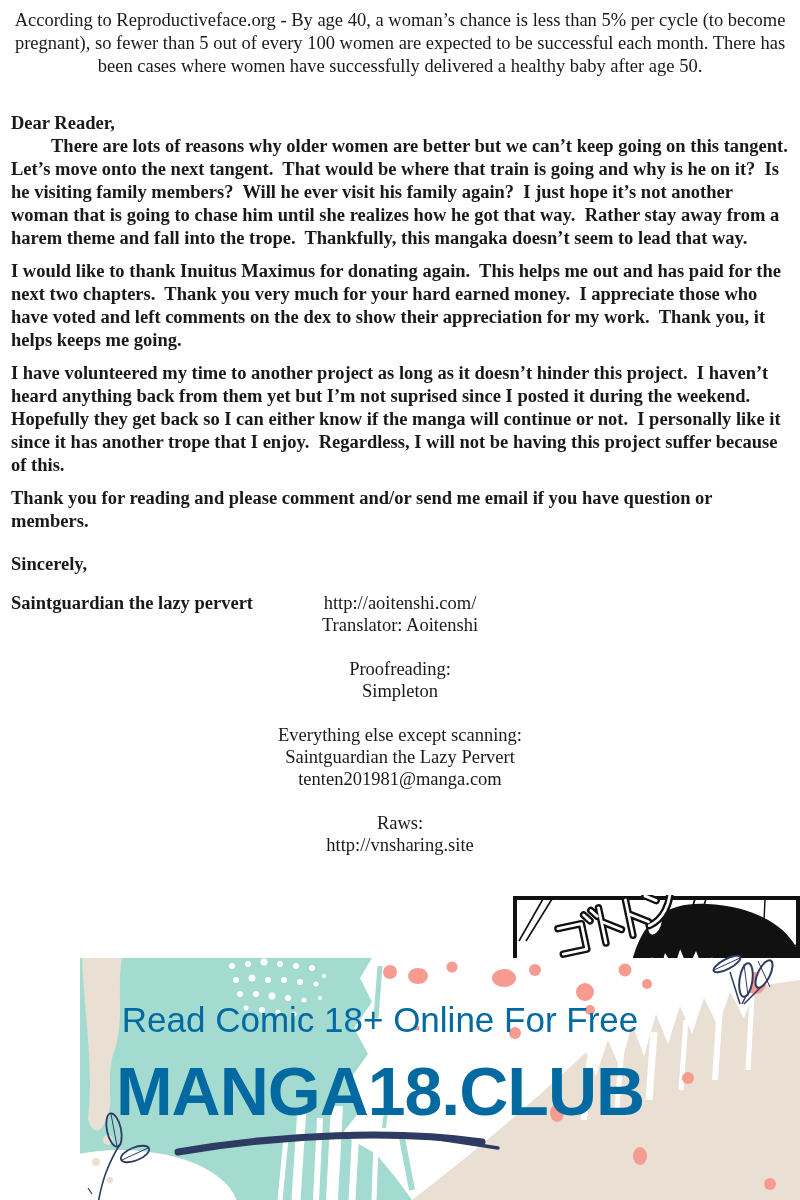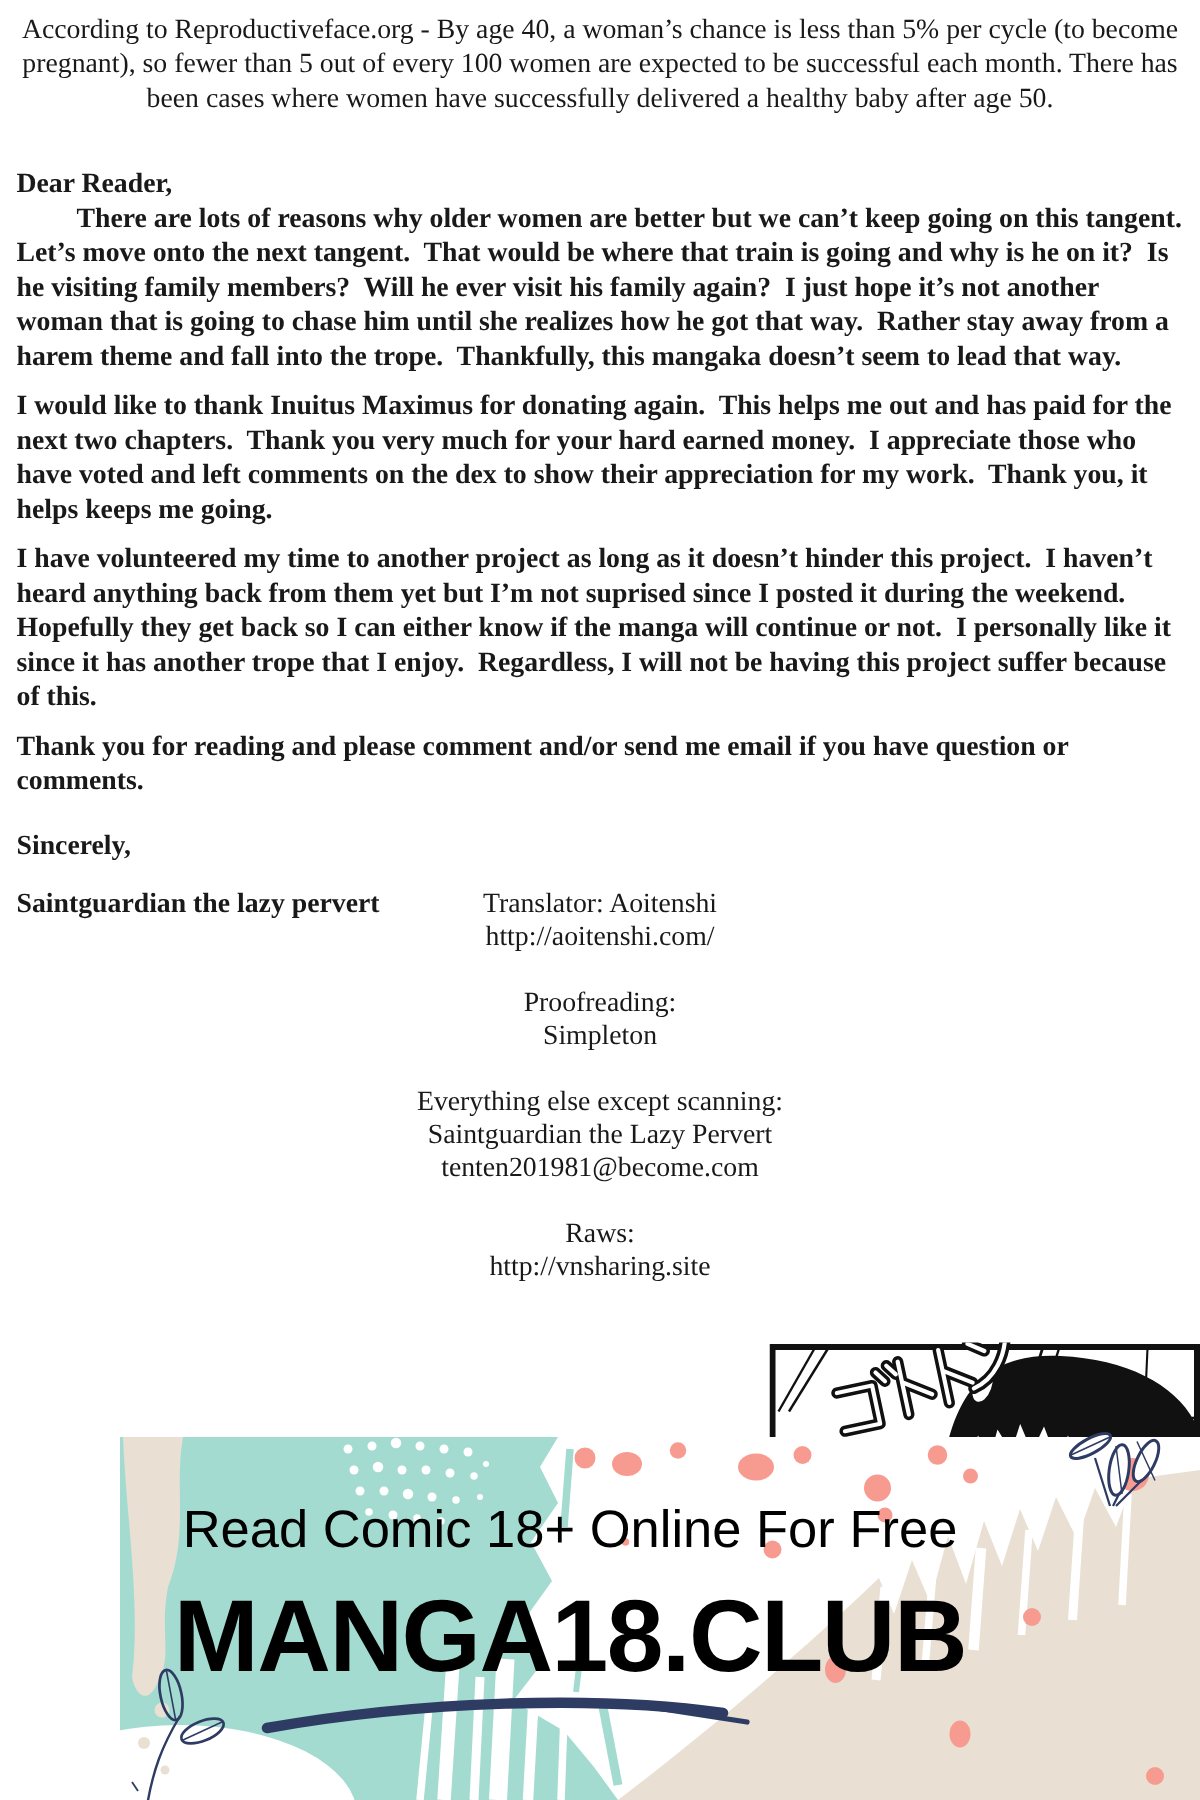--- a/index.html
+++ b/index.html
@@ -20,58 +20,58 @@
   .credits{position:absolute;top:592px;left:0;width:100%;text-align:center;
            font-size:18.5px;line-height:22px;}
   .credit-group{margin:0 0 22px 0;}
   
   .panel{position:absolute;left:513px;top:895px;width:287px;height:80px;}
   .panel svg{display:block;}
   
   .banner{position:absolute;left:80px;top:958px;width:720px;height:242px;}
   .banner-svg{position:absolute;left:0;top:0;width:720px;height:242px;overflow:visible;}
   .banner-text{position:absolute;left:0;width:600px;text-align:center;
-               font-family:"Liberation Sans",sans-serif;color:#000000;}
+               font-family:"Liberation Sans",sans-serif;color:#0369a1;}
   .tagline{top:42px;font-size:35px;font-weight:500;}
   .sitename{top:94px;font-size:68px;font-weight:800;letter-spacing:-1px;}
 </style>
 </head>
 <body>
 
 <div class="page">
 
   <div class="intro">
     <div class="intro-line">According to Reproductiveface.org - By age 40, a woman’s chance is less than 5% per cycle (to become</div>
     <div class="intro-line">pregnant), so fewer than 5 out of every 100 women are expected to be successful each month. There has</div>
     <div class="intro-line">been cases where women have successfully delivered a healthy baby after age 50.</div>
   </div>
 
   <div class="letter">
     <p class="salutation">Dear Reader,</p>
     <p class="indent">There are lots of reasons why older women are better but we can’t keep going on this tangent.  Let’s move onto the next tangent.  That would be where that train is going and why is he on it?  Is he visiting family members?  Will he ever visit his family again?  I just hope it’s not another woman that is going to chase him until she realizes how he got that way.  Rather stay away from a harem theme and fall into the trope.  Thankfully, this mangaka doesn’t seem to lead that way.</p>
     <p>I would like to thank Inuitus Maximus for donating again.  This helps me out and has paid for the next two chapters.  Thank you very much for your hard earned money.  I appreciate those who have voted and left comments on the dex to show their appreciation for my work.  Thank you, it helps keeps me going.</p>
     <p>I have volunteered my time to another project as long as it doesn’t hinder this project.  I haven’t heard anything back from them yet but I’m not suprised since I posted it during the weekend.  Hopefully they get back so I can either know if the manga will continue or not.  I personally like it since it has another trope that I enjoy.  Regardless, I will not be having this project suffer because of this.</p>
-    <p class="p-last">Thank you for reading and please comment and/or send me email if you have question or comments.</p>
+    <p class="p-last">Thank you for reading and please comment and/or send me email if you have question or members.</p>
     <p class="closing">Sincerely,</p>
     <p>Saintguardian the lazy pervert</p>
   </div>
 
   <div class="credits">
     <div class="credit-group">
+      <div>http://aoitenshi.com/</div>
       <div>Translator: Aoitenshi</div>
-      <div>http://aoitenshi.com/</div>
     </div>
     <div class="credit-group">
       <div>Proofreading:</div>
       <div>Simpleton</div>
     </div>
     <div class="credit-group">
       <div>Everything else except scanning:</div>
       <div>Saintguardian the Lazy Pervert</div>
-      <div>tenten201981@become.com</div>
+      <div>tenten201981@manga.com</div>
     </div>
     <div class="credit-group">
       <div>Raws:</div>
       <div>http://vnsharing.site</div>
     </div>
   </div>
 
   <div class="panel">
 
     <svg width="287" height="80" viewBox="0 0 287 80">

